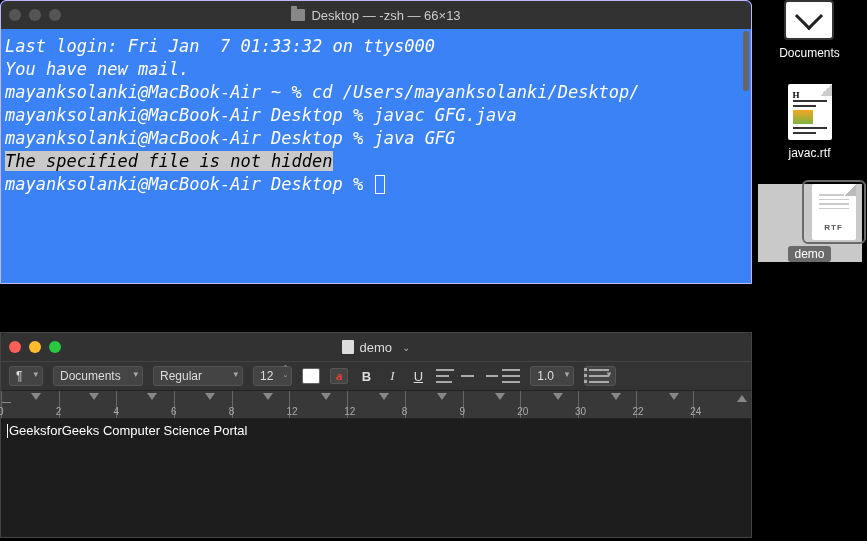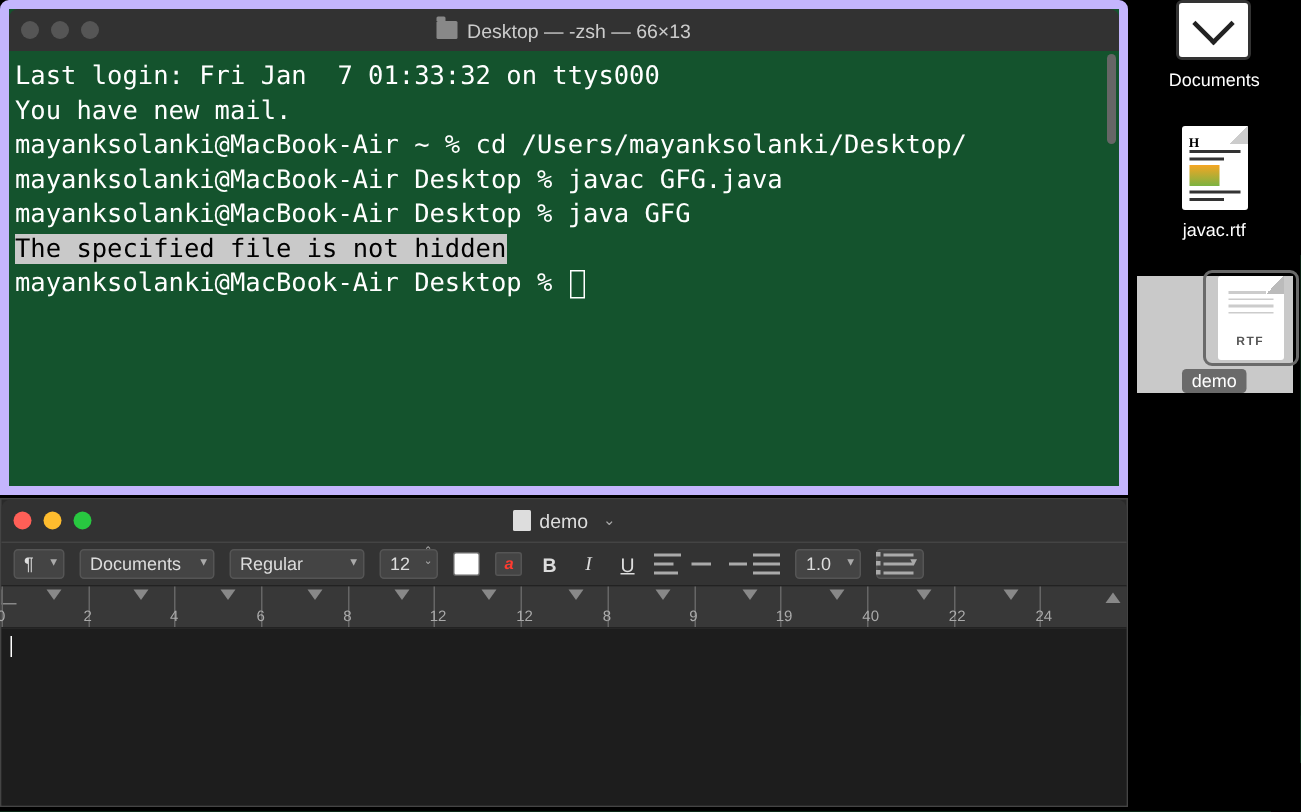--- a/index.html
+++ b/index.html
@@ -11,23 +11,23 @@
     overflow: hidden;
     color: #fff;
     position: relative;
   }
 
   
   .terminal {
     position: absolute;
     left: 0; top: 0;
     width: 752px;
-    height: 330px;
-    background: #14532d;
-    border: 6px solid #c4b5fd;
+    height: 284px;
+    background: #3b82f6;
+    border: 1px solid #c4b5fd;
     border-radius: 6px 6px 0 0;
   }
   .titlebar {
     height: 28px;
     background: #323232;
     display: flex;
     align-items: center;
     padding: 0 8px;
     border-radius: 6px 6px 0 0;
   }
@@ -67,20 +67,21 @@
     background: #888;
     border-radius: 1px 1px 0 0;
   }
   .term-body {
     padding: 6px 4px;
     font-family: "Menlo", "Consolas", monospace;
     font-size: 17px;
     line-height: 23px;
     color: #fff;
     white-space: pre;
+    font-style: italic;
   }
   .term-line { display: block; }
   .selected {
     background: #c9c9c9;
     color: #000;
   }
   .cursor {
     display: inline-block;
     width: 10px; height: 19px;
     border: 1px solid #fff;
@@ -512,24 +513,24 @@
         <div class="tick">
           <div class="num">12</div>
         </div>
         <div class="tick">
           <div class="num">8</div>
         </div>
         <div class="tick">
           <div class="num">9</div>
         </div>
         <div class="tick">
-          <div class="num">19</div>
-        </div>
-        <div class="tick">
-          <div class="num">40</div>
+          <div class="num">20</div>
+        </div>
+        <div class="tick">
+          <div class="num">30</div>
         </div>
         <div class="tick">
           <div class="num">22</div>
         </div>
         <div class="tick">
           <div class="num">24</div>
         </div>
       </div>
     <div class="end-marker"></div>
   <div class="marker" style="left: 30px;"></div>
@@ -540,21 +541,21 @@
       <div class="marker" style="left: 320px;"></div>
       <div class="marker" style="left: 378px;"></div>
       <div class="marker" style="left: 436px;"></div>
       <div class="marker" style="left: 494px;"></div>
       <div class="marker" style="left: 552px;"></div>
       <div class="marker" style="left: 610px;"></div>
       <div class="marker" style="left: 668px;"></div>
     </div>
 
   <div class="te-body">
-    <span class="text-cursor"></span>
+    <span class="text-cursor"></span><span>GeeksforGeeks Computer Science Portal</span>
   </div>
 </div>
 
 <div class="desktop" id="desktop-area">
     <div class="dicon">
       <div class="img-wrap">
         <div class="folder-big">
           <div class="arrow-down"></div>
         </div>
       </div>

